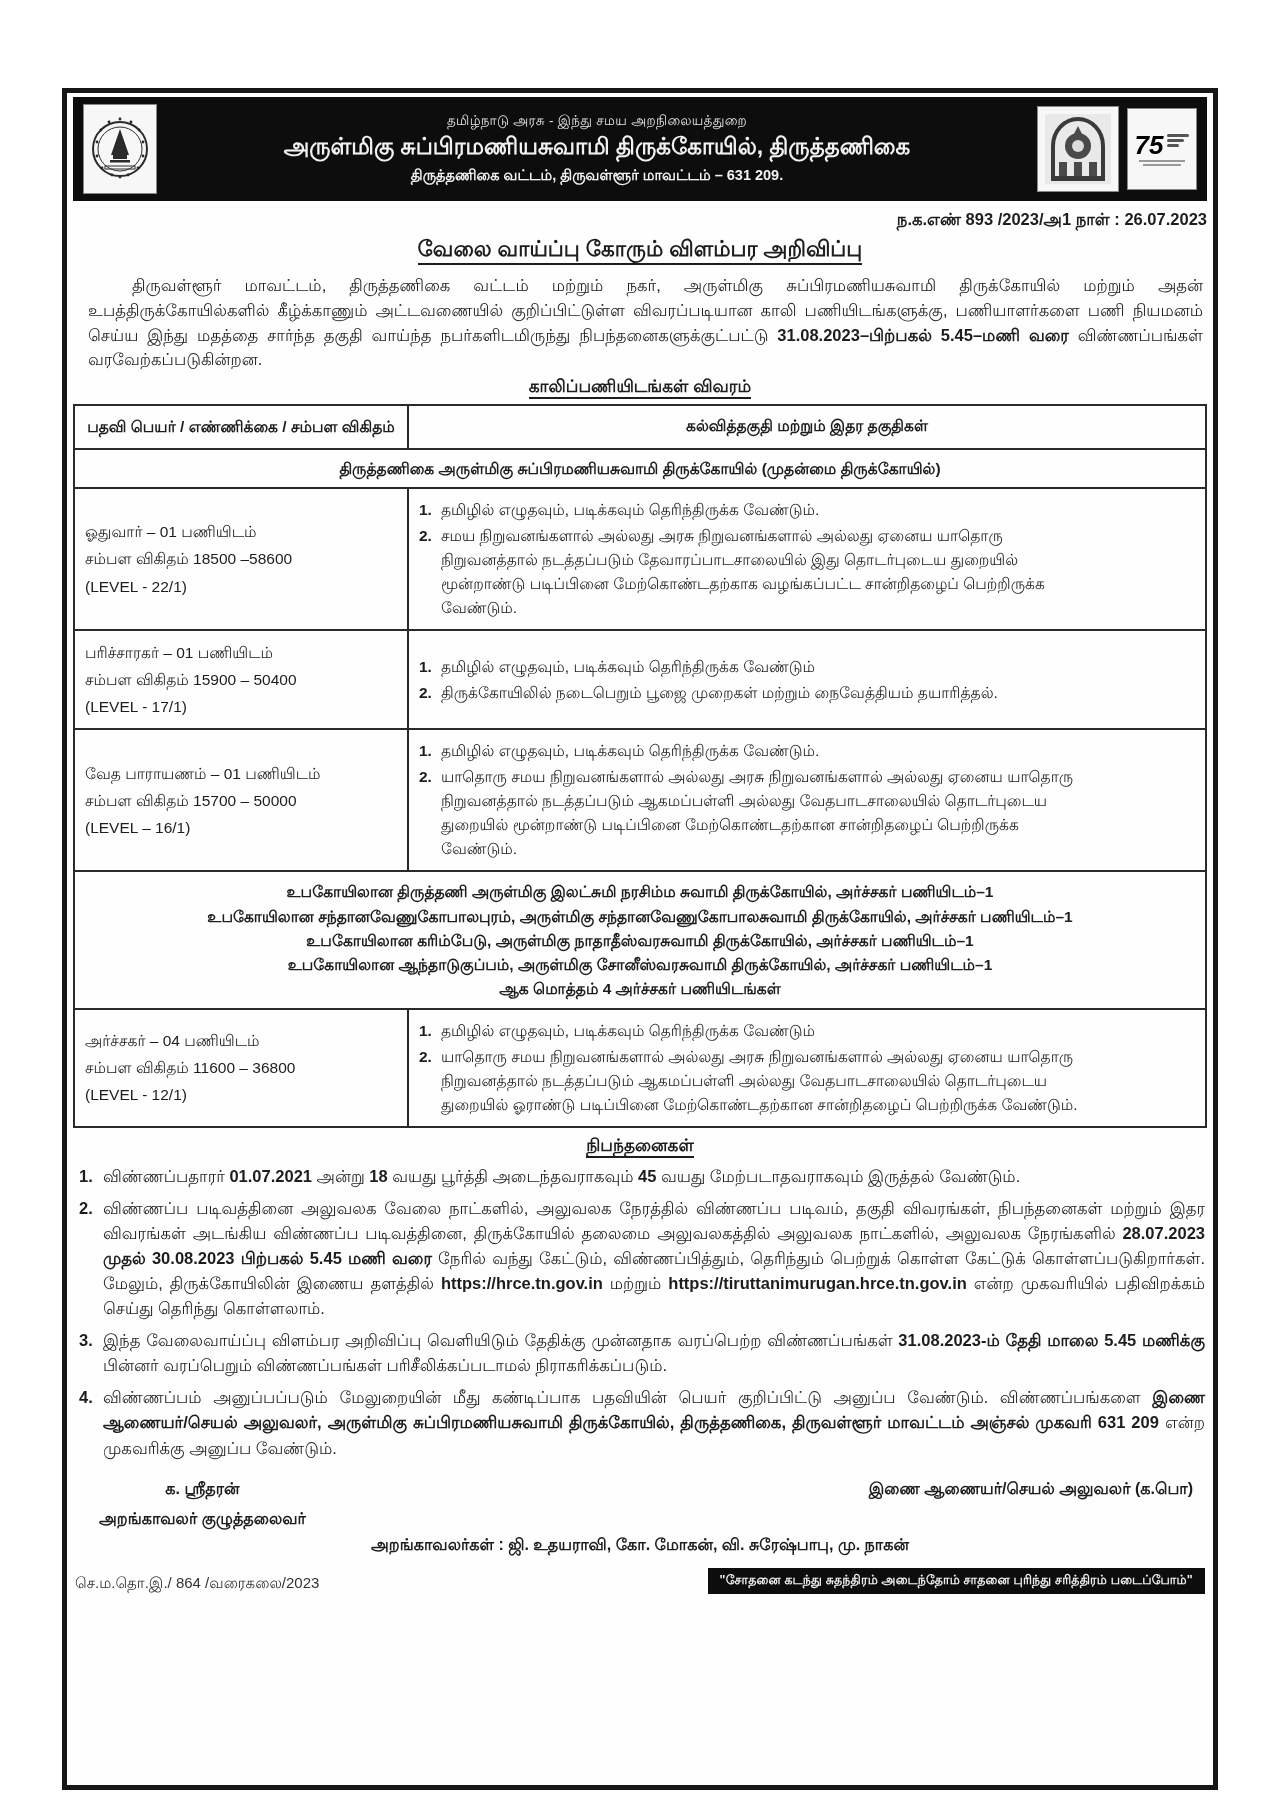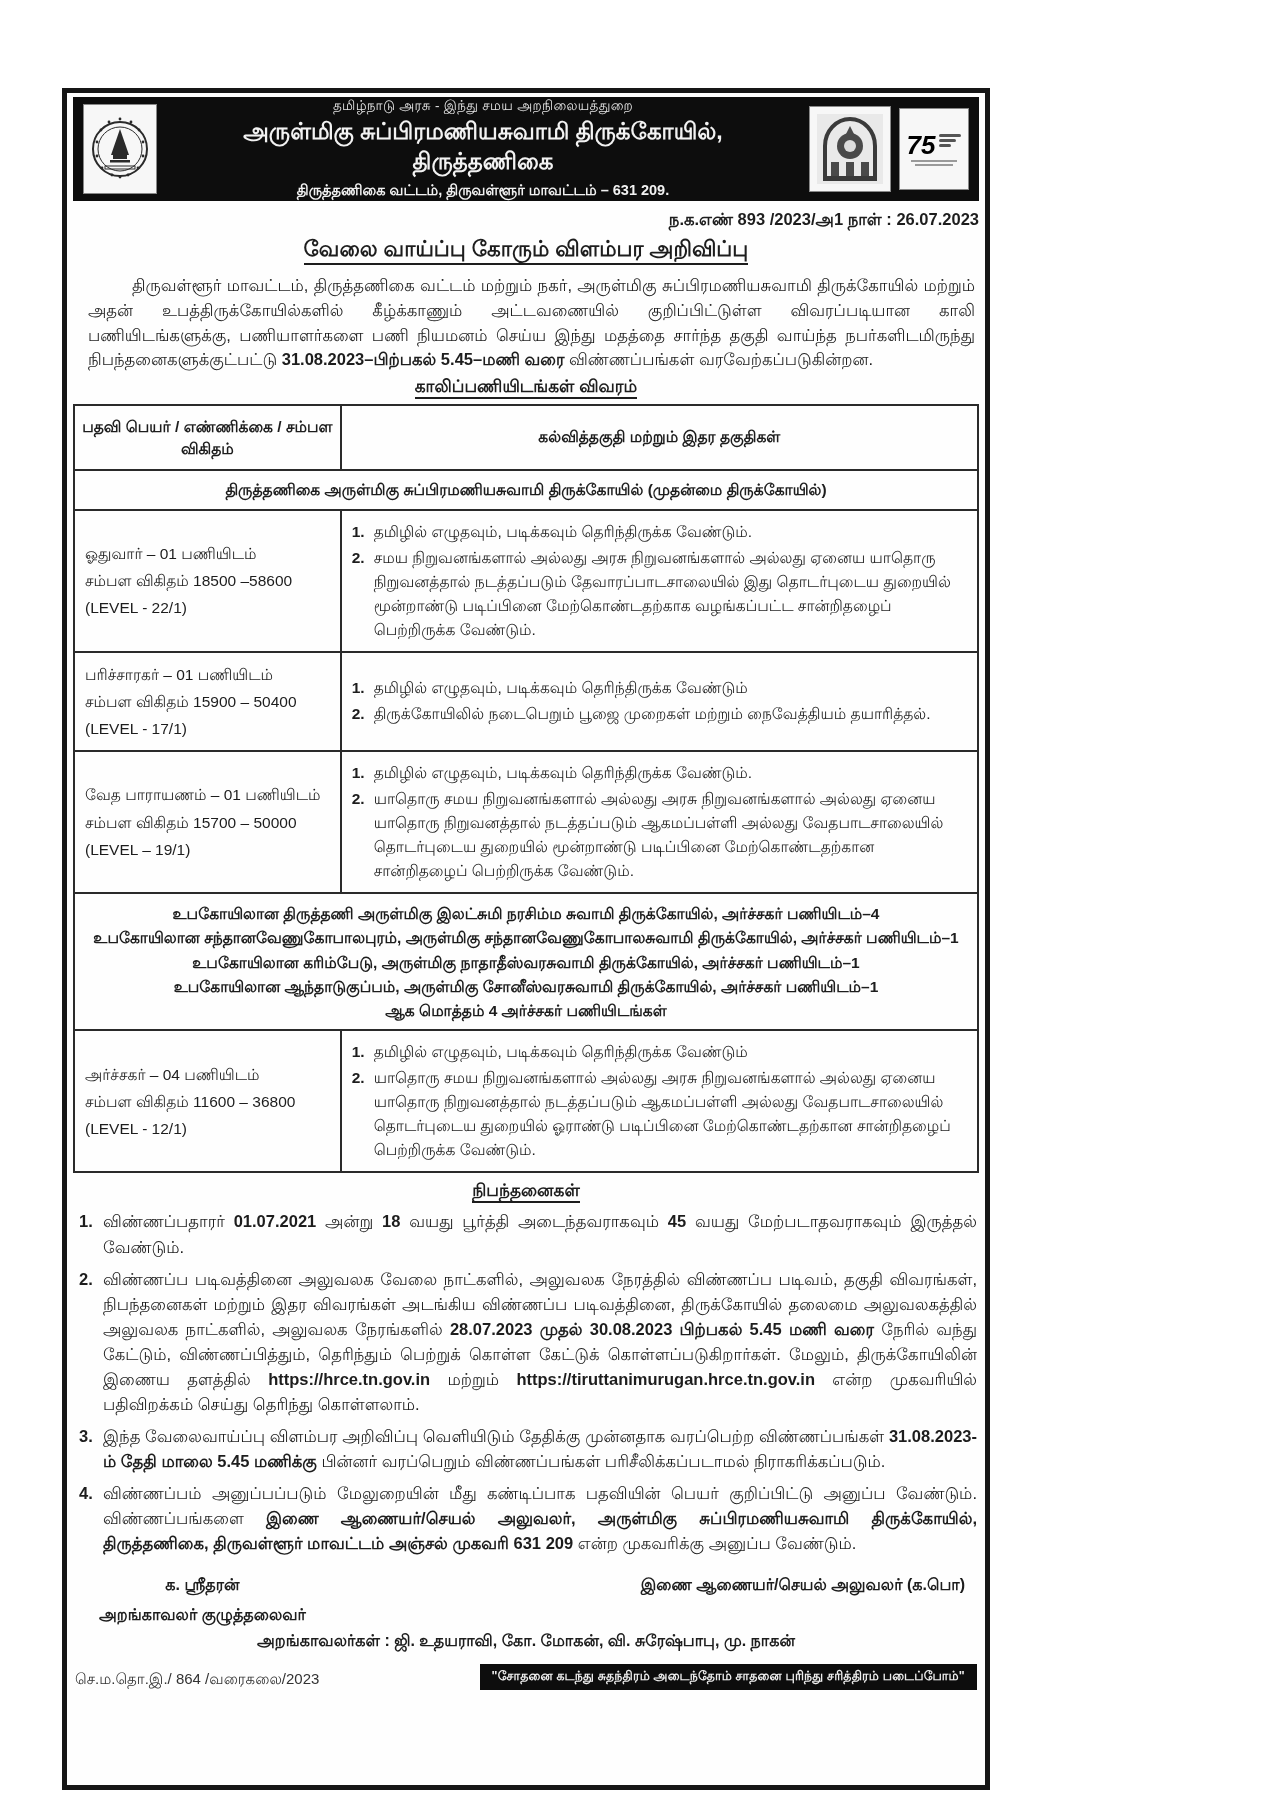--- a/index.html
+++ b/index.html
@@ -5,21 +5,21 @@
   * { margin:0; padding:0; box-sizing:border-box; }
   html,body { background:#ffffff; }
   body {
     width:1280px; height:1811px;
     font-family:"Liberation Sans", sans-serif;
     color:#1d1d1d;
     position:relative;
     overflow:hidden;
   }
   .doc-frame {
-    position:absolute; left:62px; top:88px; width:928px; height:1702px;
+    position:absolute; left:62px; top:88px; width:1156px; height:1702px;
     border:5px solid #161616;
     background:#fefefe;
     overflow:hidden;
     padding:4px 6px 0 6px;
   }
   
   .band {
     background:#0d0d0d; color:#f2f2f2;
     display:flex; align-items:center;
     height:104px; padding:6px 10px;
@@ -204,37 +204,37 @@
               <span class="qnum">2.</span>
               <span class="qt">திருக்கோயிலில் நடைபெறும் பூஜை முறைகள் மற்றும் நைவேத்தியம் தயாரித்தல்.</span>
             </div>
       </td>
     </tr>
 
     <tr>
       <td class="post">
         <div>வேத பாராயணம் – 01 பணியிடம்</div>
         <div>சம்பள விகிதம் 15700 – 50000</div>
-        <div>(LEVEL – 19/1)</div>
+        <div>(LEVEL – 16/1)</div>
       </td>
       <td class="qual-cell">
         <div class="qual">
               <span class="qnum">1.</span>
               <span class="qt">தமிழில் எழுதவும், படிக்கவும் தெரிந்திருக்க வேண்டும்.</span>
             </div>
         <div class="qual">
               <span class="qnum">2.</span>
               <span class="qt" style="max-width:660px;">யாதொரு சமய நிறுவனங்களால் அல்லது அரசு நிறுவனங்களால் அல்லது ஏனைய யாதொரு நிறுவனத்தால் நடத்தப்படும் ஆகமப்பள்ளி அல்லது வேதபாடசாலையில் தொடர்புடைய துறையில் மூன்றாண்டு படிப்பினை மேற்கொண்டதற்கான சான்றிதழைப் பெற்றிருக்க வேண்டும்.</span>
             </div>
       </td>
     </tr>
 
     <tr>
       <td class="span-row" colspan="2">
-        <div class="sub-line">உபகோயிலான திருத்தணி அருள்மிகு இலட்சுமி நரசிம்ம சுவாமி திருக்கோயில், அர்ச்சகர் பணியிடம்–4</div>
+        <div class="sub-line">உபகோயிலான திருத்தணி அருள்மிகு இலட்சுமி நரசிம்ம சுவாமி திருக்கோயில், அர்ச்சகர் பணியிடம்–1</div>
         <div class="sub-line">உபகோயிலான சந்தானவேணுகோபாலபுரம், அருள்மிகு சந்தானவேணுகோபாலசுவாமி திருக்கோயில், அர்ச்சகர் பணியிடம்–1</div>
         <div class="sub-line">உபகோயிலான கரிம்பேடு, அருள்மிகு நாதாதீஸ்வரசுவாமி திருக்கோயில், அர்ச்சகர் பணியிடம்–1</div>
         <div class="sub-line">உபகோயிலான ஆந்தாடுகுப்பம், அருள்மிகு சோனீஸ்வரசுவாமி திருக்கோயில், அர்ச்சகர் பணியிடம்–1</div>
         <div class="sub-line">ஆக மொத்தம் 4 அர்ச்சகர் பணியிடங்கள்</div>
       </td>
     </tr>
 
     <tr>
       <td class="post">
         <div>அர்ச்சகர் – 04 பணியிடம்</div>

